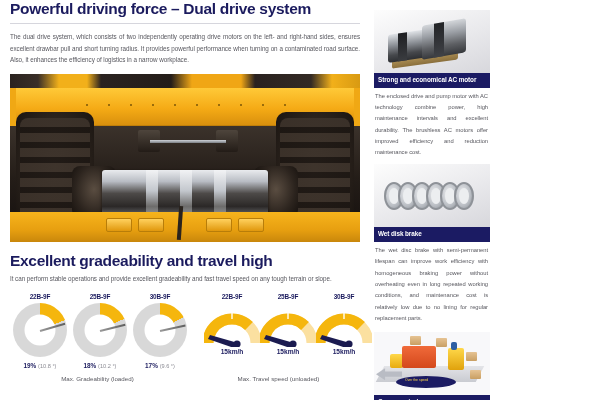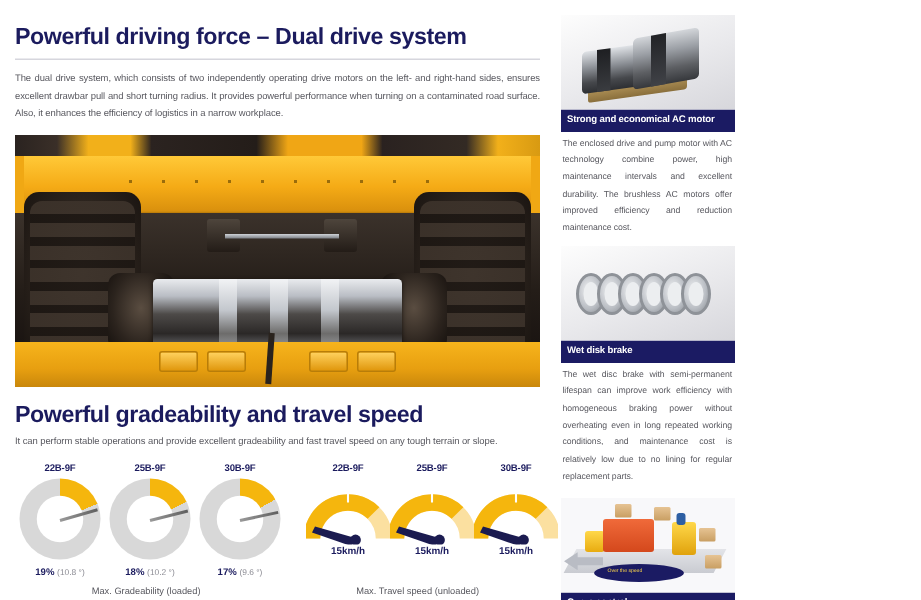--- a/index.html
+++ b/index.html
@@ -5,21 +5,21 @@
   * { box-sizing: border-box; margin: 0; padding: 0; }
   html, body {
     width: 614px; height: 400px;
     background: #ffffff;
     font-family: "Liberation Sans", sans-serif;
     overflow: hidden;
   }
   .page { position: relative; width: 614px; height: 400px; display: flex; }
 
   
-  .left-col { width: 370px; height: 392px; padding: 16px 10px 0 10px; position: relative; }
+  .left-col { width: 370px; height: 392px; padding: 0 10px 0 10px; position: relative; }
 
   .section-title {
     color: #1b1b5e;
     font-size: 15.5px;
     font-weight: bold;
     letter-spacing: -0.3px;
     line-height: 1.1;
     white-space: nowrap;
   }
   .title-rule { height: 1px; background: #d6d6dd; margin: 6px 0 7px 0; }
@@ -239,21 +239,21 @@
         <div class="hero-floor">
           <div class="pad p1"></div>
           <div class="pad p2"></div>
           <div class="pad p3"></div>
           <div class="pad p4"></div>
         </div>
       </div>
     </div>
 
     <div class="sec2">
-      <div class="section-title">Powerful gradeability and travel speed</div>
+      <div class="section-title">Excellent gradeability and travel high</div>
       <div class="body-text" style="margin-top:4px">It can perform stable operations and provide excellent gradeability and fast travel speed on any tough terrain or slope.</div>
 
       <div class="gauge-row">
 
         <div class="gauge-group">
 
           <div class="gauge-cell">
             <div class="model-label">22B-9F</div>
             <div class="donut">
               <div class="donut-ring" style="background:conic-gradient(from 0deg,#f5b60d 0deg 68deg,#d8d8d8 68deg 360deg)"></div>

